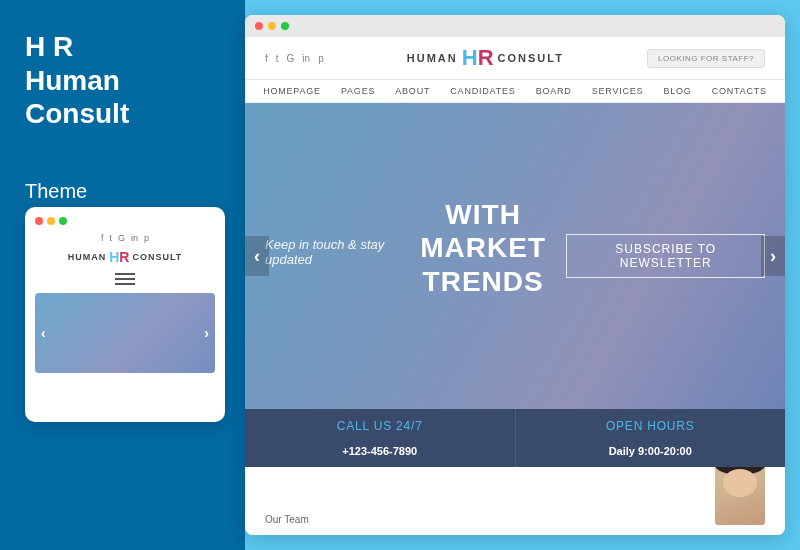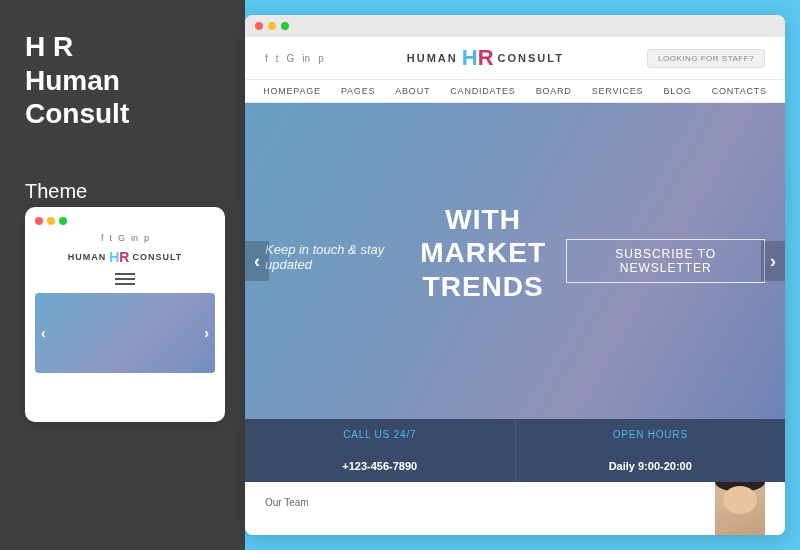--- a/index.html
+++ b/index.html
@@ -10,21 +10,21 @@
       font-family: Arial, sans-serif;
       background: #5bc8f0;
       display: flex;
       flex-direction: row;
     }
 
     
     .left-panel {
       width: 245px;
       min-width: 245px;
-      background: #404040;
+      background: #0369a1;
       padding: 30px 20px 36px 25px;
       display: flex;
       flex-direction: column;
       gap: 0;
     }
     .left-title {
       font-size: 28px;
       font-weight: 900;
       color: #fff;
       line-height: 1.2;
@@ -300,40 +300,40 @@
       flex-shrink: 0;
     }
     .info-item {
       flex: 1;
       padding: 10px 15px;
       text-align: center;
       border-right: 1px solid rgba(255,255,255,0.1);
     }
     .info-item:last-child { border-right: none; }
     .info-label {
-      font-size: 10px;
+      font-size: 12px;
       color: #4ab8e8;
       text-transform: uppercase;
       letter-spacing: 0.8px;
-      margin-bottom: 20px;
+      margin-bottom: 12px;
     }
     .info-value {
       font-size: 11px;
       color: #fff;
       font-weight: 600;
     }
 
     
     .desktop-bottom {
       background: #fff;
       display: flex;
-      align-items: flex-start;
+      align-items: flex-end;
       padding: 10px 20px;
       flex-shrink: 0;
-      height: 53px;
+      height: 68px;
       overflow: hidden;
     }
     .bottom-text {
       font-size: 10px;
       color: #666;
       margin-right: 15px;
       padding-top: 5px;
     }
     .bottom-avatar {
       width: 50px;

